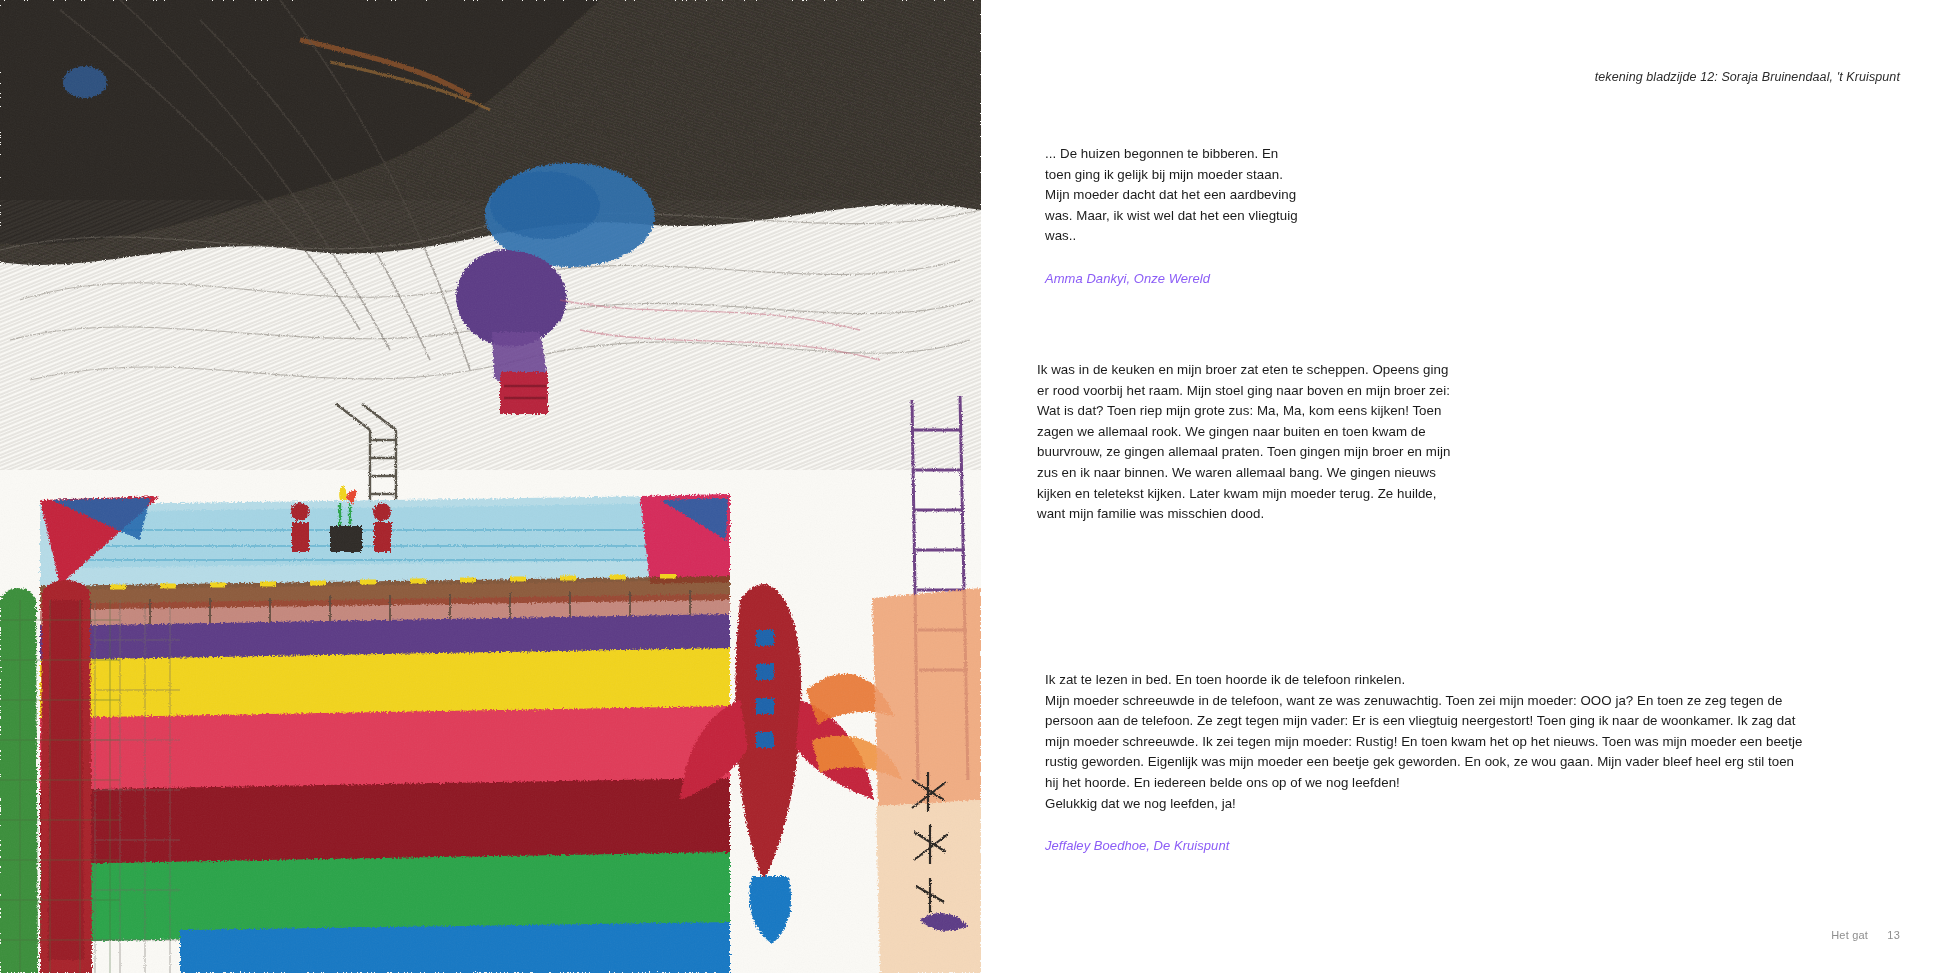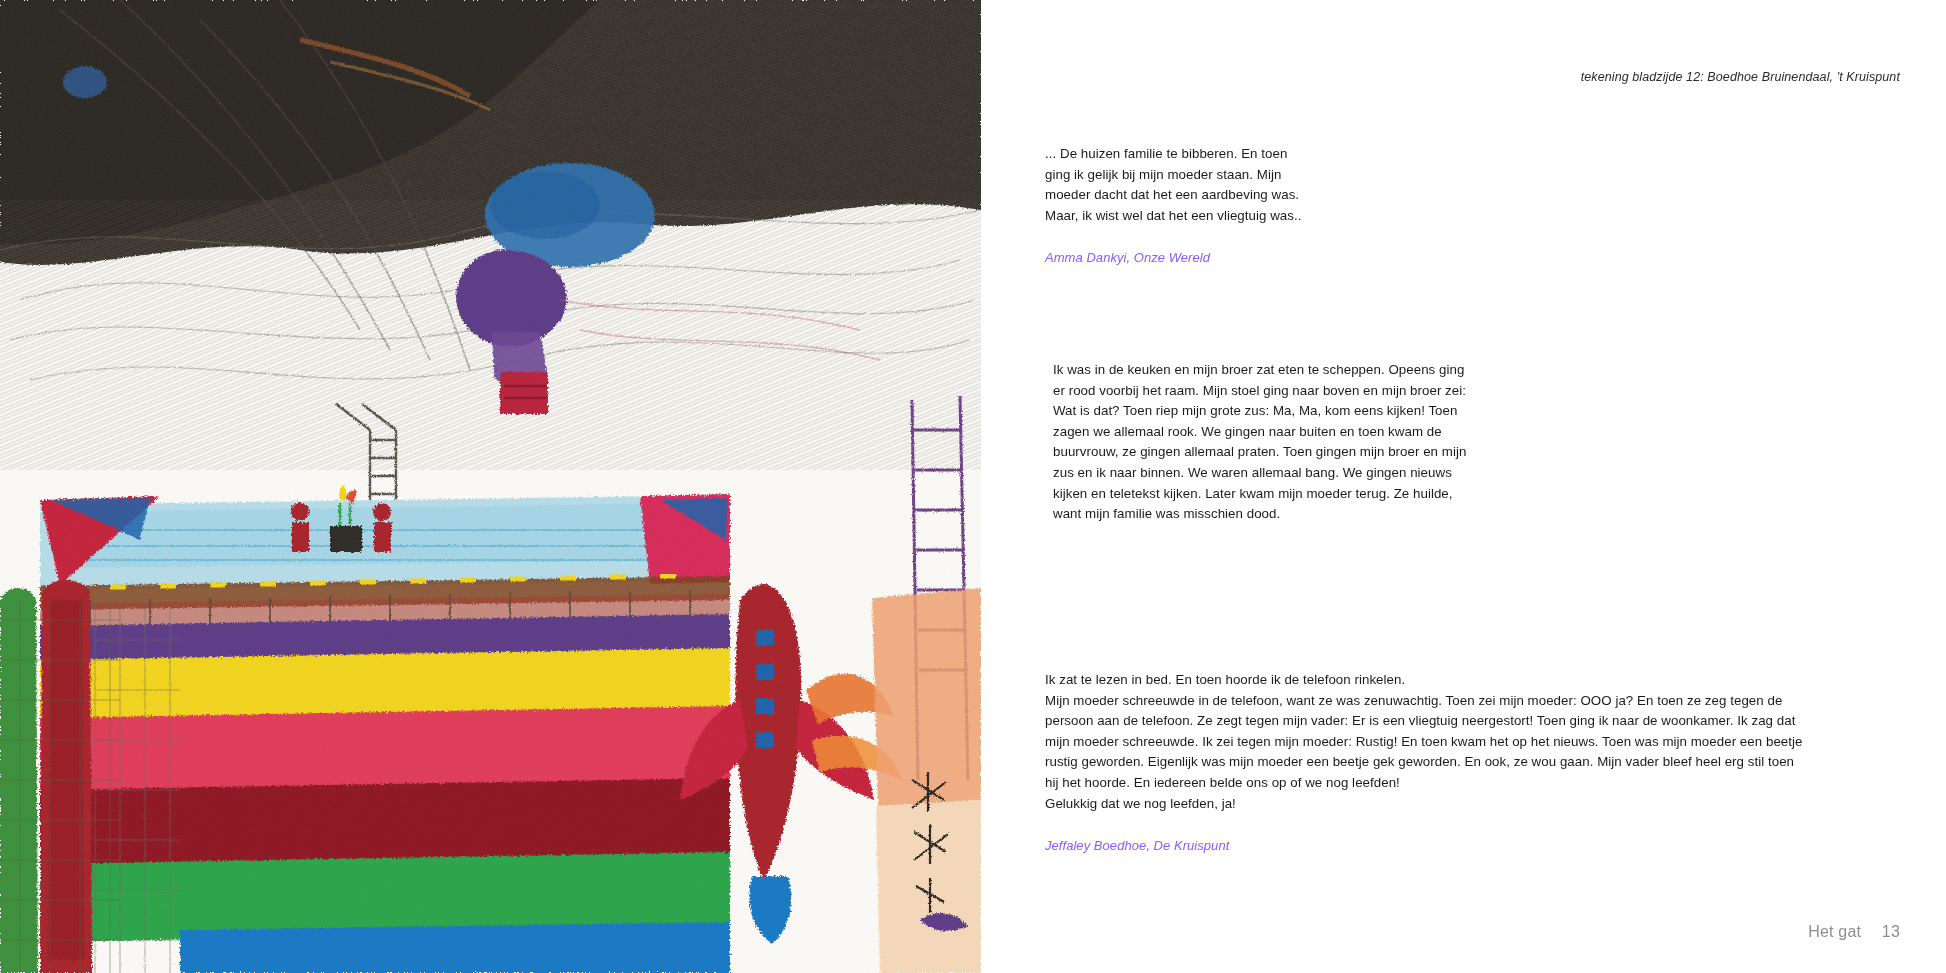--- a/index.html
+++ b/index.html
@@ -63,28 +63,28 @@
     letter-spacing: .05px;
   }
   .story p { margin: 0; }
   .story .attrib {
     font-style: italic;
     margin-top: 22px;
     font-size: 13px;
     color: #8b5cf6;
   }
   .s1 { top: 144px; left: 64px; width: 262px; }
-  .s2 { top: 360px; left: 72px; width: 420px; }
+  .s2 { top: 360px; left: 56px; width: 420px; }
   .s3 { top: 670px; left: 64px; width: 760px; }
 
   .folio {
     position: absolute;
     bottom: 32px;
     right: 46px;
-    font-size: 16px;
+    font-size: 11px;
     color: #8e8e8e;
     letter-spacing: .2px;
     margin-left: 38px;
   }
   .folio .folio-num { margin-left: 16px; color: #8e8e8e; }
   .folio span { display: inline-block; vertical-align: baseline; }
 </style>
 </head>
 <body>
 
@@ -257,24 +257,24 @@
 
         <rect x="0" y="0" width="981" height="973" filter="url(#grain)" opacity=".5"></rect>
 
         <rect x="963" y="0" width="18" height="973" fill="#ffffff" opacity=".0"></rect>
       </svg>
     </div>
   </div>
 
   <div class="page-right">
 
-    <div class="caption-credit">tekening bladzijde 12: Boedhoe Bruinendaal, 't Kruispunt</div>
+    <div class="caption-credit">tekening bladzijde 12: Soraja Bruinendaal, 't Kruispunt</div>
 
     <div class="story s1">
-      <p>... De huizen familie te bibberen. En toen ging ik gelijk bij mijn moeder staan. Mijn moeder dacht dat het een aardbeving was. Maar, ik wist wel dat het een vliegtuig was..</p>
+      <p>... De huizen begonnen te bibberen. En toen ging ik gelijk bij mijn moeder staan. Mijn moeder dacht dat het een aardbeving was. Maar, ik wist wel dat het een vliegtuig was..</p>
       <p class="attrib">Amma Dankyi, Onze Wereld</p>
     </div>
 
     <div class="story s2">
       <p>Ik was in de keuken en mijn broer zat eten te scheppen. Opeens ging er rood voorbij het raam. Mijn stoel ging naar boven en mijn broer zei: Wat is dat? Toen riep mijn grote zus: Ma, Ma, kom eens kijken! Toen zagen we allemaal rook. We gingen naar buiten en toen kwam de buurvrouw, ze gingen allemaal praten. Toen gingen mijn broer en mijn zus en ik naar binnen. We waren allemaal bang. We gingen nieuws kijken en teletekst kijken. Later kwam mijn moeder terug. Ze huilde, want mijn familie was misschien dood.</p>
     </div>
 
     <div class="story s3">
       <p style="white-space:pre-line">Ik zat te lezen in bed. En toen hoorde ik de telefoon rinkelen.
 Mijn moeder schreeuwde in de telefoon, want ze was zenuwachtig. Toen zei mijn moeder: OOO ja? En toen ze zeg tegen de persoon aan de telefoon. Ze zegt tegen mijn vader: Er is een vliegtuig neergestort! Toen ging ik naar de woonkamer. Ik zag dat mijn moeder schreeuwde. Ik zei tegen mijn moeder: Rustig! En toen kwam het op het nieuws. Toen was mijn moeder een beetje rustig geworden. Eigenlijk was mijn moeder een beetje gek geworden. En ook, ze wou gaan. Mijn vader bleef heel erg stil toen hij het hoorde. En iedereen belde ons op of we nog leefden!

